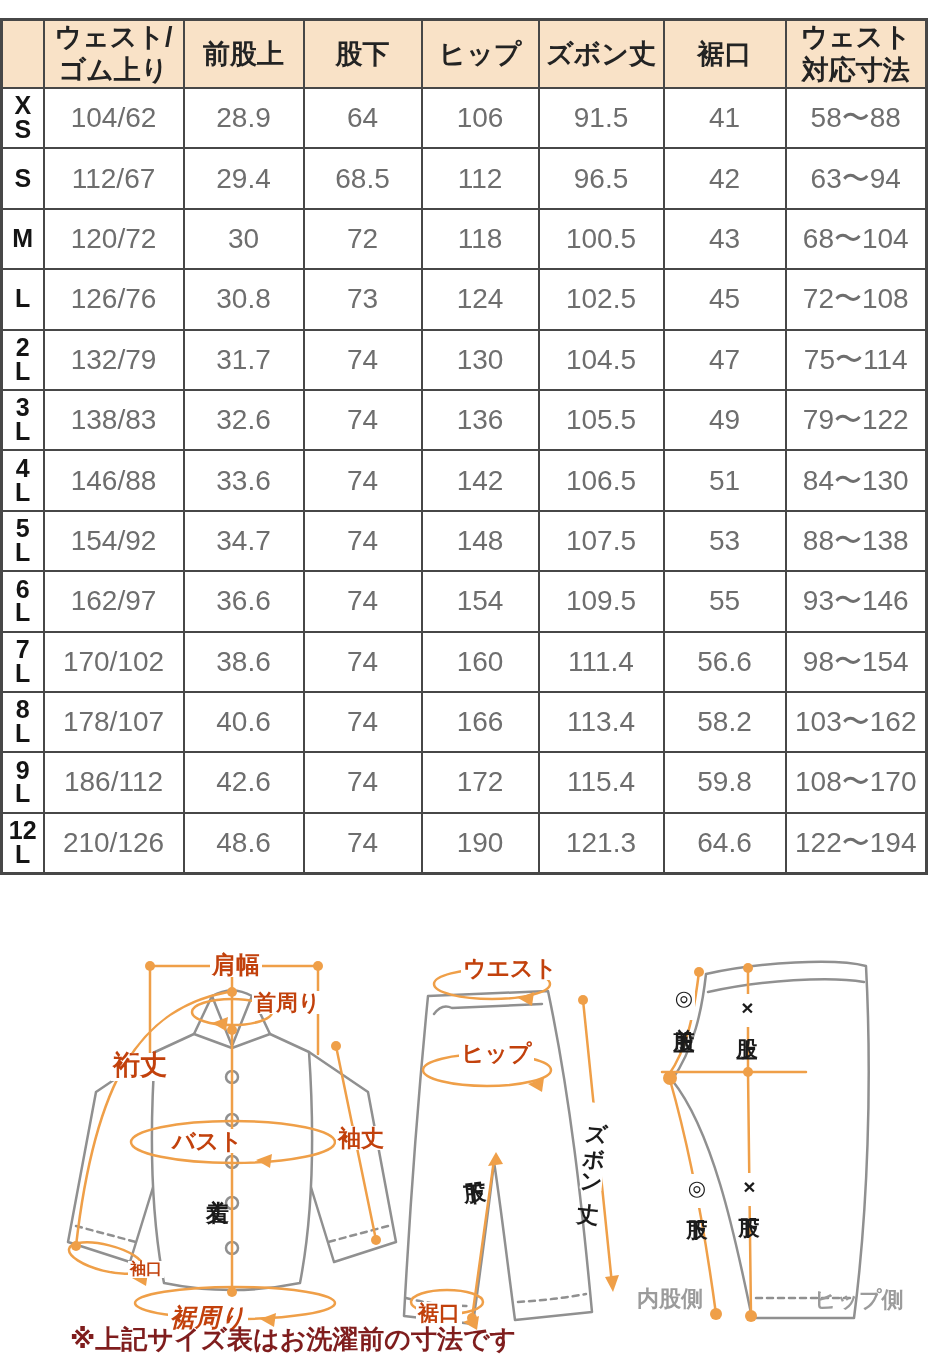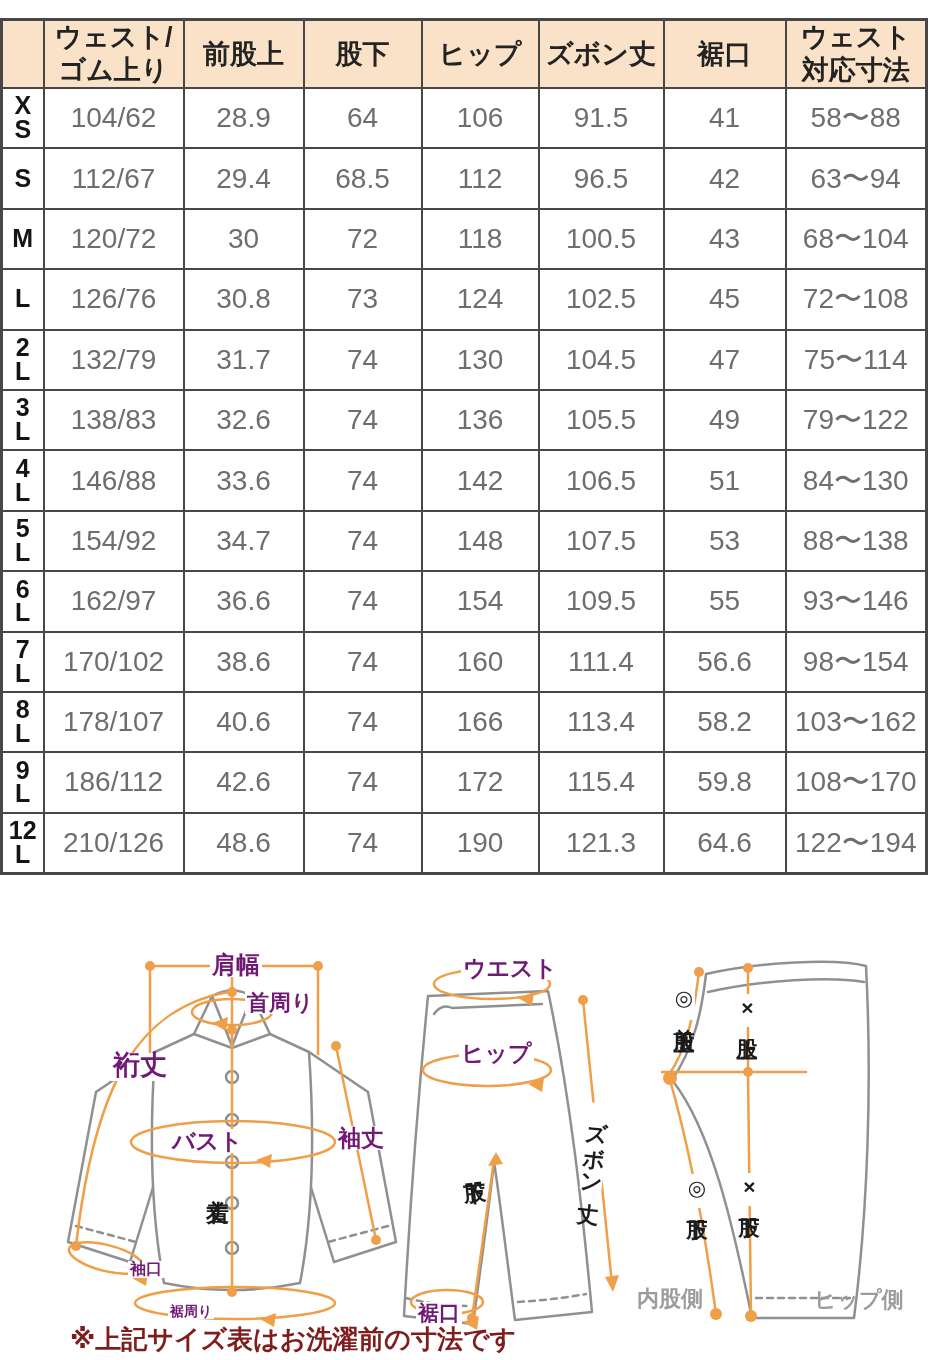--- a/index.html
+++ b/index.html
@@ -24,21 +24,21 @@
   .size-table tbody td{
     color:#6e6e6e;font-size:28px;height:54.4px;background:#ffffff;
     font-family:"Liberation Sans","DejaVu Sans",sans-serif;
   }
   .size-table td.size-cell{
     color:#141414;font-weight:bold;font-size:25px;line-height:0.95;padding:2px 0;
   }
   
   svg.diagrams{position:absolute;left:0;top:0;z-index:1;}
   .dlabel{
-    position:absolute;font-weight:bold;color:#701a75;z-index:3;
+    position:absolute;font-weight:bold;color:#c2410c;z-index:3;
     background:#ffffff;padding:0 2px;white-space:nowrap;line-height:1.05;
   }
   .vlabel{
     position:absolute;font-weight:bold;color:#1b1b1b;z-index:3;
     writing-mode:vertical-rl;text-orientation:upright;background:#ffffff;
     padding:2px 0;letter-spacing:2px;white-space:nowrap;line-height:1.0;
   }
   .graylabel{color:#9b9b9b;background:transparent;}
   .note{
     position:absolute;left:70px;top:1322px;font-size:26px;font-weight:bold;
@@ -330,27 +330,27 @@
         <circle cx="748" cy="968" r="5"></circle>
       <circle cx="670" cy="1078" r="7"></circle>
         <circle cx="748" cy="1072" r="5"></circle>
       <circle cx="716" cy="1314" r="6"></circle>
         <circle cx="751" cy="1316" r="6"></circle>
     </g>
   </g>
 </svg>
 
 <div class="dlabel" style="left:210px;top:952px;font-size:24px;">肩幅</div>
-<div class="dlabel" style="left:245px;top:991px;font-size:22px;font-family:Liberation Serif, serif;">首周り</div>
+<div class="dlabel" style="left:252px;top:991px;font-size:22px;font-family:Liberation Serif, serif;">首周り</div>
 <div class="dlabel" style="left:111px;top:1053px;font-size:27px;font-family:Liberation Mono, monospace;">裄丈</div>
 <div class="dlabel" style="left:170px;top:1129px;font-size:23px;">バスト</div>
 <div class="dlabel" style="left:336px;top:1126px;font-size:23px;">袖丈</div>
 <div class="vlabel" style="left:206px;top:1178px;font-size:23px;">着丈</div>
 <div class="dlabel" style="left:84px;top:1261px;font-size:16px;margin-left:44px;">袖口</div>
-<div class="dlabel" style="left:168px;top:1304px;font-size:14px;">裾周り</div>
+<div class="dlabel" style="left:168px;top:1304px;font-size:25px;font-style:italic;">裾周り</div>
 
 <div class="dlabel" style="left:461px;top:956px;font-size:23px;">ウエスト</div>
 <div class="dlabel" style="left:459px;top:1041px;font-size:23px;">ヒップ</div>
 <div class="vlabel" style="left:584px;top:1103px;font-size:22px;transform:rotate(6deg);">ズボン丈</div>
 <div class="vlabel" style="left:461px;top:1163px;font-size:22px;transform:rotate(-6deg);">股下</div>
 <div class="dlabel" style="left:416px;top:1302px;font-size:21px;">裾口</div>
 
 <div class="vlabel" style="left:674px;top:984px;font-size:21px;">◎前股上</div>
 <div class="vlabel" style="left:737px;top:994px;font-size:21px;">×股上</div>
 <div class="vlabel" style="left:687px;top:1174px;font-size:21px;">◎股下</div>

